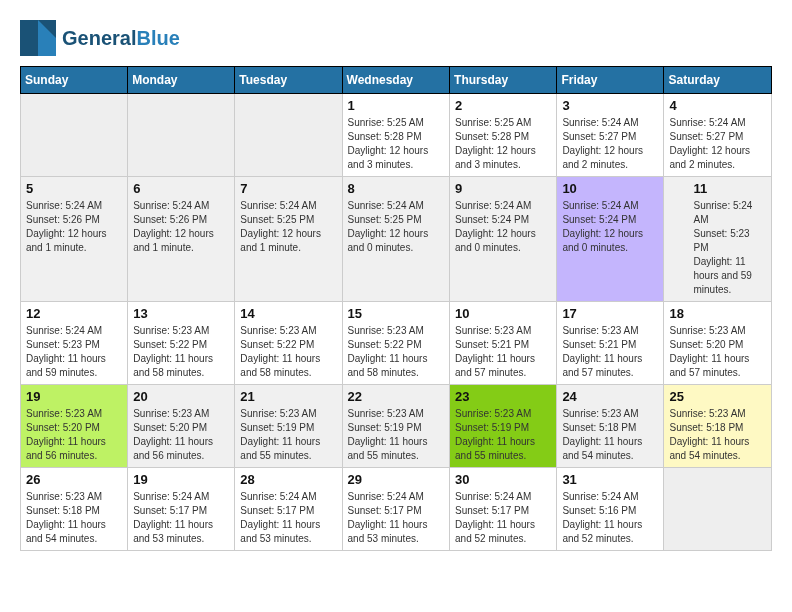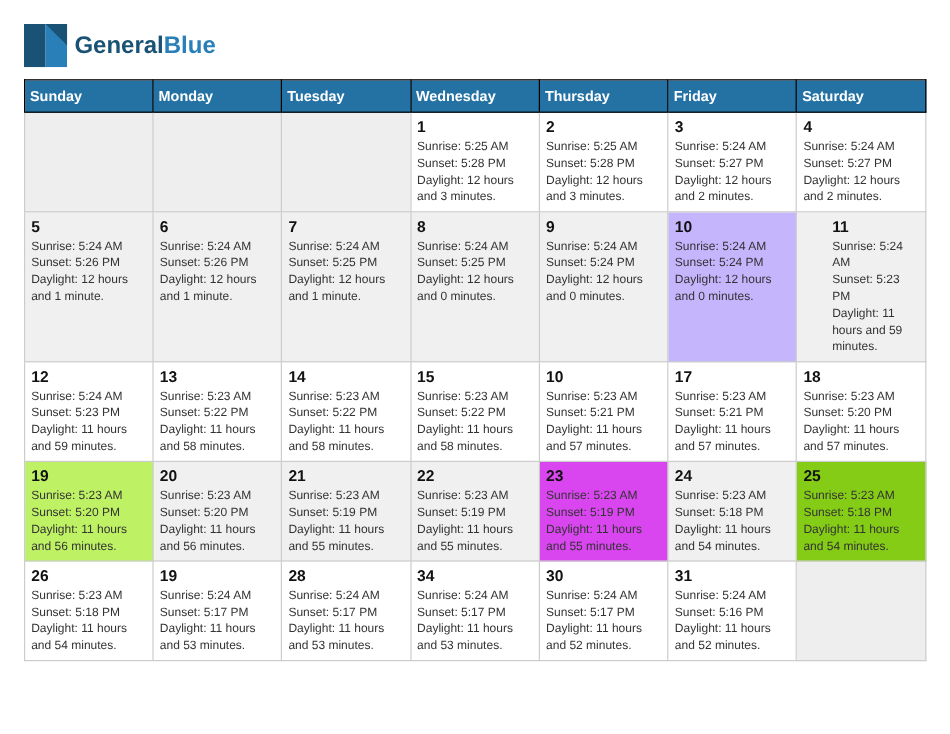--- a/index.html
+++ b/index.html
@@ -209,48 +209,48 @@
           <div class="day-info">Sunrise: 5:23 AM<br>Sunset: 5:20 PM<br>Daylight: 11 hours and 56 minutes.</div>
         </td>
         <td style="background: rgb(240, 240, 240);">
           <div class="day-num">21</div>
           <div class="day-info">Sunrise: 5:23 AM<br>Sunset: 5:19 PM<br>Daylight: 11 hours and 55 minutes.</div>
         </td>
         <td style="background: rgb(240, 240, 240);">
           <div class="day-num">22</div>
           <div class="day-info">Sunrise: 5:23 AM<br>Sunset: 5:19 PM<br>Daylight: 11 hours and 55 minutes.</div>
         </td>
-        <td style="background: #d946ef;">
+        <td style="background: #84cc16;">
           <div class="day-num">23</div>
           <div class="day-info">Sunrise: 5:23 AM<br>Sunset: 5:19 PM<br>Daylight: 11 hours and 55 minutes.</div>
         </td>
         <td style="background: rgb(240, 240, 240);">
           <div class="day-num">24</div>
           <div class="day-info">Sunrise: 5:23 AM<br>Sunset: 5:18 PM<br>Daylight: 11 hours and 54 minutes.</div>
         </td>
-        <td style="background: #84cc16; margin-left: 35px;">
+        <td style="background: #fef9c3; margin-left: 35px;">
           <div class="day-num">25</div>
           <div class="day-info">Sunrise: 5:23 AM<br>Sunset: 5:18 PM<br>Daylight: 11 hours and 54 minutes.</div>
         </td>
       </tr>
       <tr>
         <td>
           <div class="day-num">26</div>
           <div class="day-info">Sunrise: 5:23 AM<br>Sunset: 5:18 PM<br>Daylight: 11 hours and 54 minutes.</div>
         </td>
         <td>
           <div class="day-num">19</div>
           <div class="day-info">Sunrise: 5:24 AM<br>Sunset: 5:17 PM<br>Daylight: 11 hours and 53 minutes.</div>
         </td>
         <td>
           <div class="day-num">28</div>
           <div class="day-info">Sunrise: 5:24 AM<br>Sunset: 5:17 PM<br>Daylight: 11 hours and 53 minutes.</div>
         </td>
         <td>
-          <div class="day-num">34</div>
+          <div class="day-num">29</div>
           <div class="day-info">Sunrise: 5:24 AM<br>Sunset: 5:17 PM<br>Daylight: 11 hours and 53 minutes.</div>
         </td>
         <td>
           <div class="day-num">30</div>
           <div class="day-info">Sunrise: 5:24 AM<br>Sunset: 5:17 PM<br>Daylight: 11 hours and 52 minutes.</div>
         </td>
         <td>
           <div class="day-num">31</div>
           <div class="day-info">Sunrise: 5:24 AM<br>Sunset: 5:16 PM<br>Daylight: 11 hours and 52 minutes.</div>
         </td>

